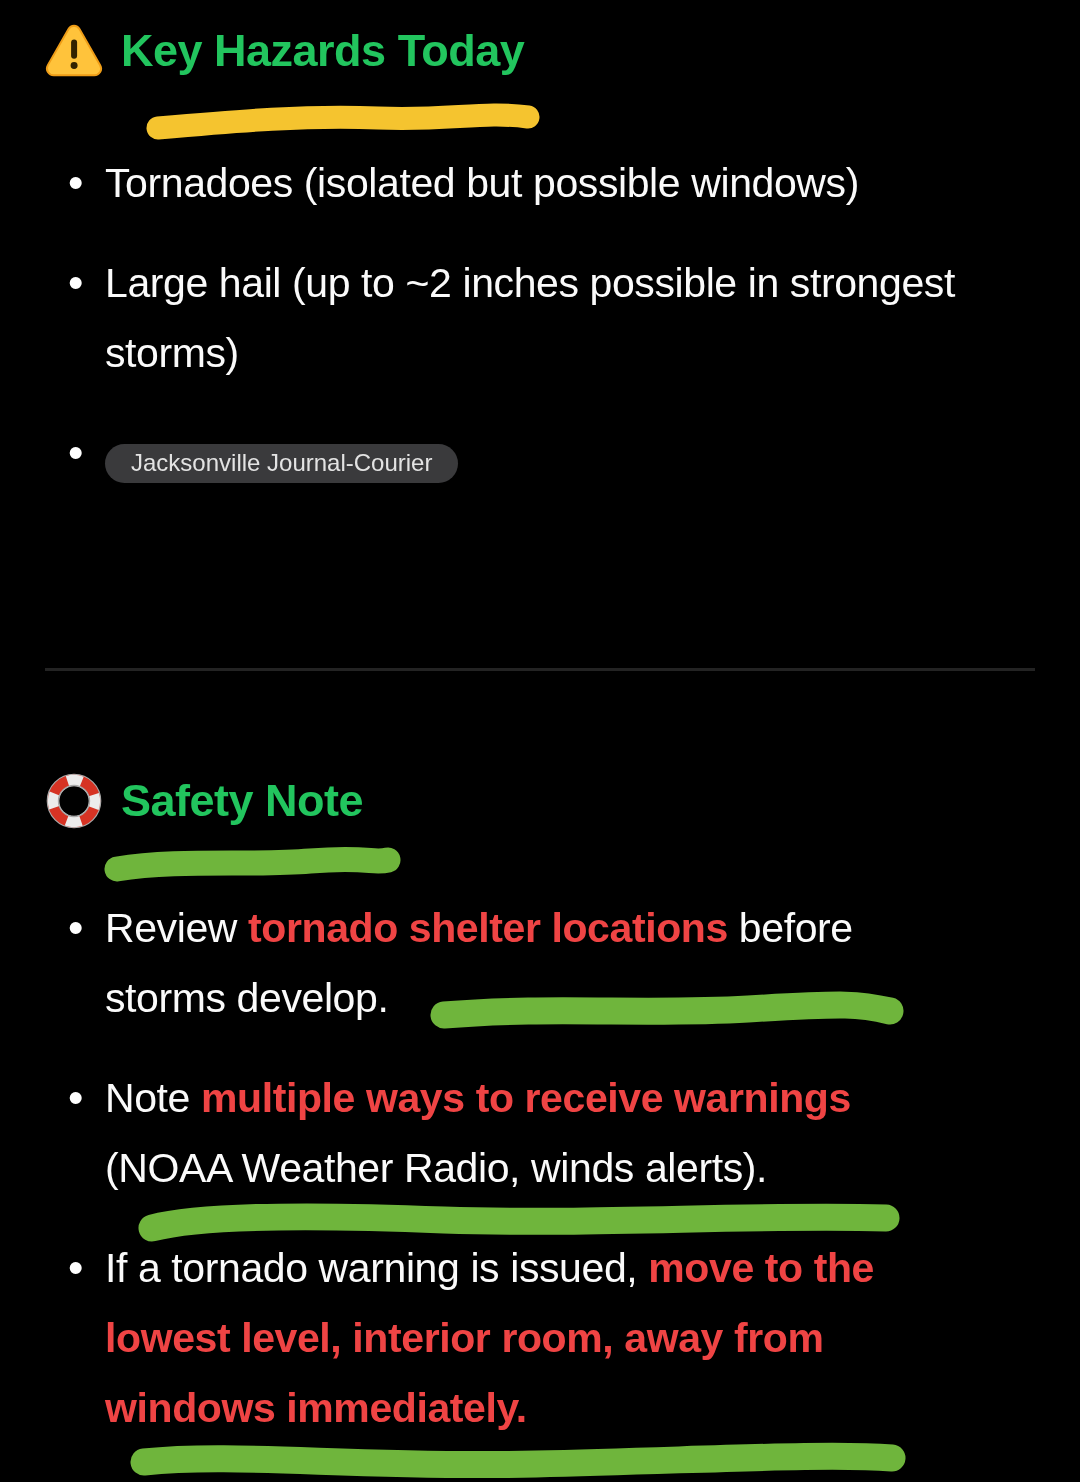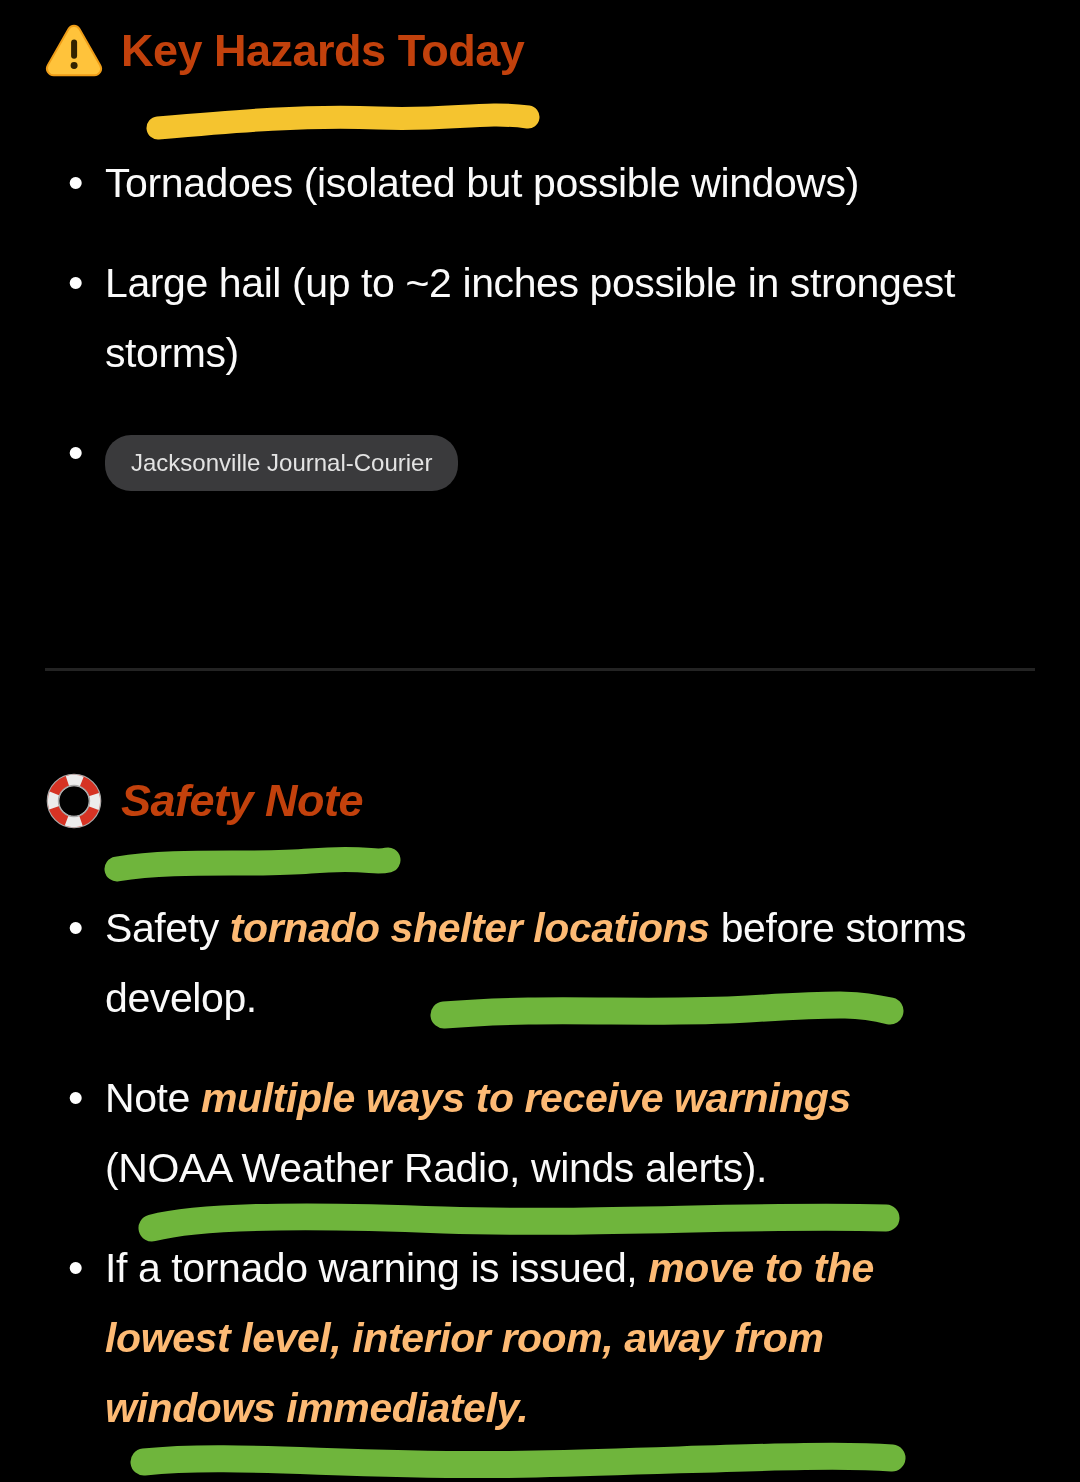--- a/index.html
+++ b/index.html
@@ -11,46 +11,46 @@
     font-family:"Liberation Sans","DejaVu Sans",sans-serif;
     color:#fafafa;
     -webkit-font-smoothing:antialiased;
   }
   .section-header{
     position:absolute;left:43px;
     display:flex;align-items:center;gap:16px;
   }
   .section-header .hicon{width:62px;height:62px;flex:0 0 auto;}
   .section-title{
-    font-size:45px;font-weight:700;color:#c2410c;
+    font-size:45px;font-weight:700;color:#22c55e;
     letter-spacing:-0.5px;line-height:58px;white-space:nowrap;
   }
   .hdr-hazards{top:20px;}
-  .hdr-safety{top:770px;font-style:italic;}
+  .hdr-safety{top:770px;}
   .bullet-list{
     position:absolute;left:60px;width:915px;
     margin:0;padding:0;list-style:none;
   }
   .list-hazards{top:148px;}
   .list-safety{top:893px;}
   .bullet-item{
     display:flex;align-items:flex-start;
     margin:0 0 30px 0;
     font-size:41px;line-height:70px;letter-spacing:-0.4px;
   }
   .dot{
     flex:0 0 45px;padding-left:8px;box-sizing:border-box;
     font-size:44px;line-height:70px;color:#ffffff;
   }
   .itext{flex:1 1 auto;max-width:870px;color:#fafafa;}
-  .itext .b{font-weight:700;color:#fdba74;font-style:italic;}
+  .itext .b{font-weight:700;color:#ef4444;}
   .chip-row{margin-top:16px;line-height:normal;}
   .chip{
     display:inline-flex;align-items:center;
-    height:56px;padding:0 26px;border-radius:26px;
+    height:39px;padding:0 26px;border-radius:26px;
     background:#3a3a3c;color:#e3e3e3;
     font-size:24px;letter-spacing:0;white-space:nowrap;
   }
   .divider{
     position:absolute;left:45px;top:668px;
     width:990px;height:3px;background:#232323;border:none;margin:0;
   }
   .stroke-svg{position:absolute;pointer-events:none;}
   .stroke-yellow-1{left:138px;top:96px;}
   .stroke-green-1{left:100px;top:844px;}
@@ -114,21 +114,21 @@
   <path d="M18 34 C 60 23, 160 20, 310 26 C 460 31, 620 20, 752 24" fill="none" stroke-width="27" stroke-linecap="round" stroke="#6fb53c"></path>
 </svg>
 
 <svg class="stroke-svg stroke-green-4" width="785" height="42" viewBox="0 0 785 42" aria-hidden="true">
   <path d="M18 22 C 110 12, 230 28, 410 24 C 580 20, 700 13, 766 18" fill="none" stroke-width="27" stroke-linecap="round" stroke="#6fb53c"></path>
 </svg>
 
 <ul class="bullet-list list-safety">
     <li class="bullet-item">
       <span class="dot">•</span>
-      <div class="itext"><span>Safety </span><span class="b">tornado shelter locations</span><span> before storms develop.</span></div>
+      <div class="itext"><span>Review </span><span class="b">tornado shelter locations</span><span> before storms develop.</span></div>
     </li>
     <li class="bullet-item">
       <span class="dot">•</span>
       <div class="itext"><span>Note </span><span class="b">multiple ways to receive warnings</span><span> (NOAA Weather Radio, winds alerts).</span></div>
     </li>
     <li class="bullet-item">
       <span class="dot">•</span>
       <div class="itext"><span>If a tornado warning is issued, </span><span class="b">move to the lowest level, interior room, away from windows immediately.</span></div>
     </li>
   </ul>

